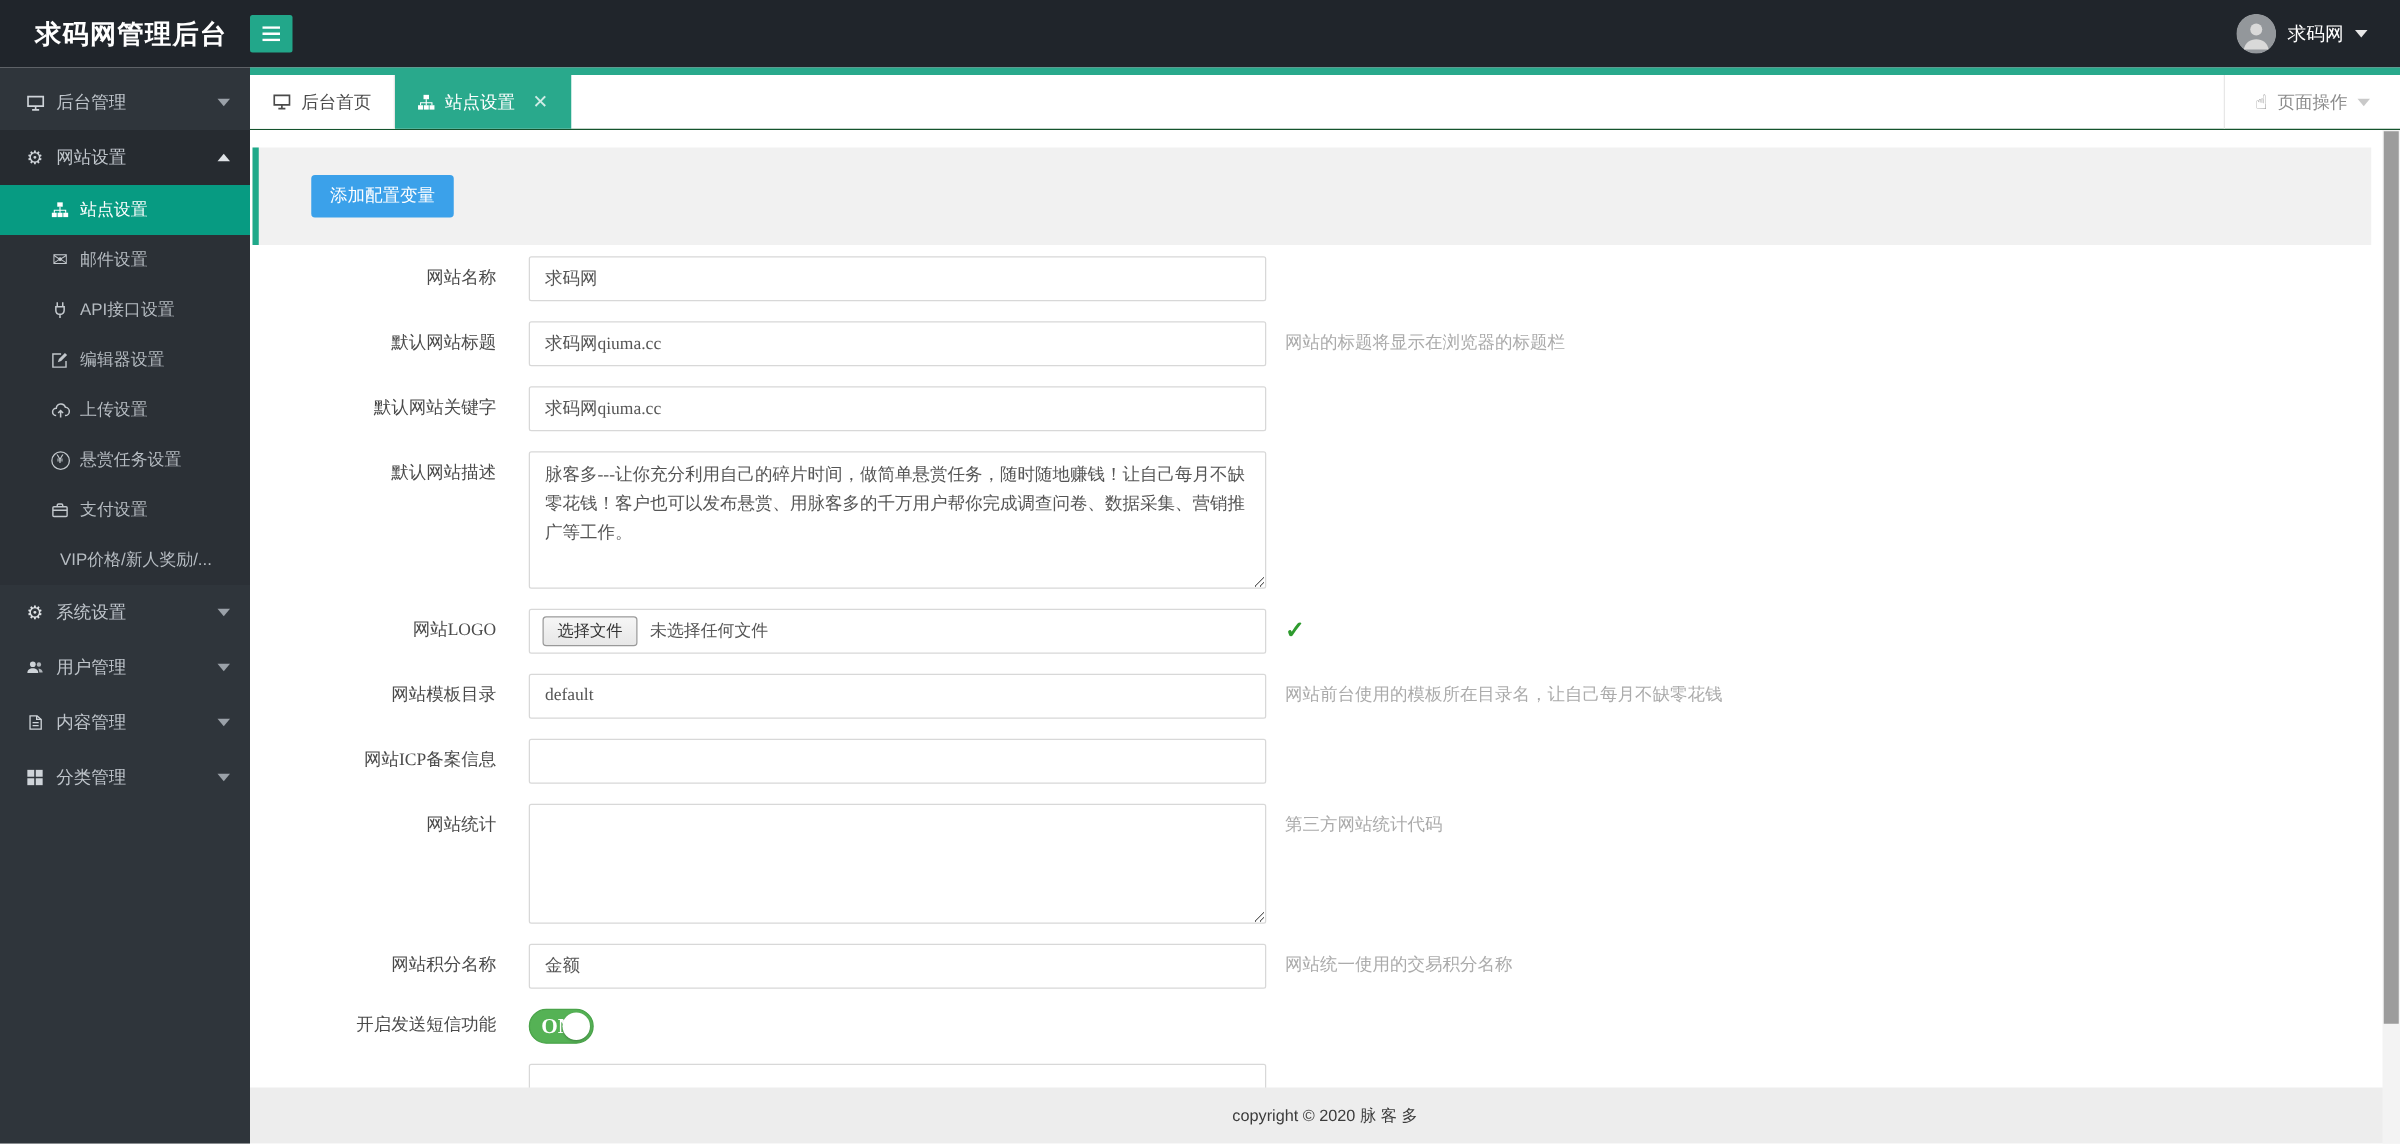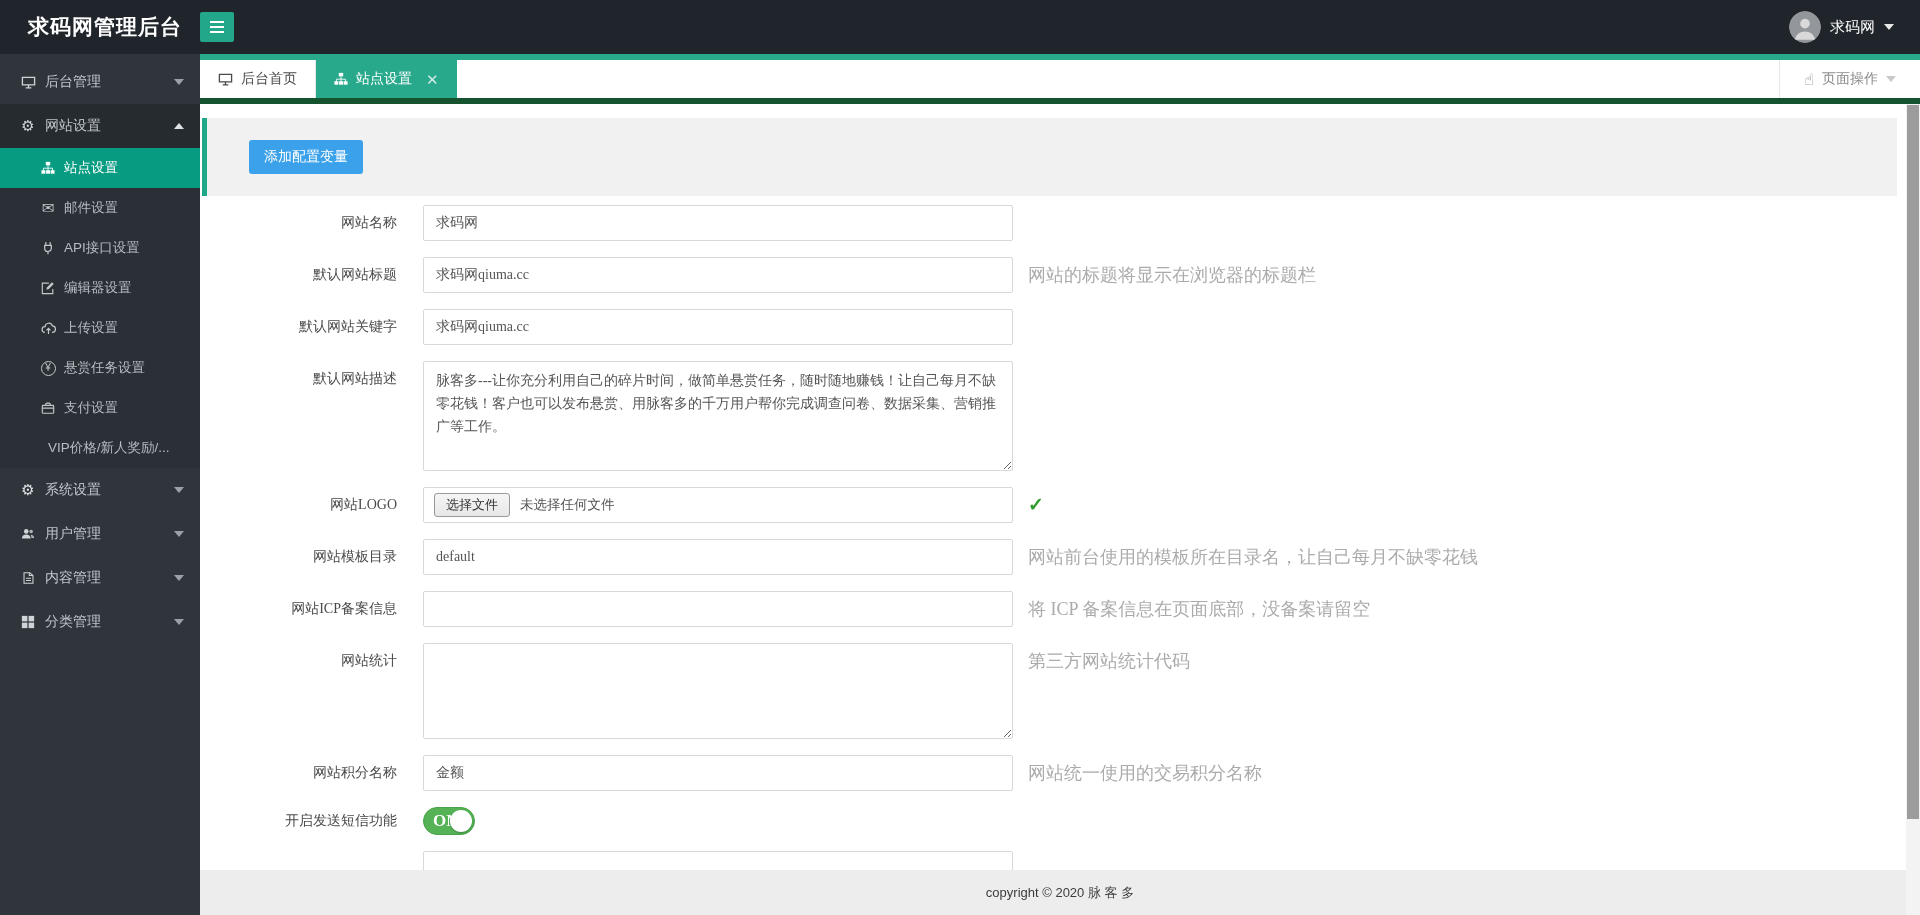--- a/index.html
+++ b/index.html
@@ -39,21 +39,21 @@
   .sub-item.noicon { padding-left:48px; }
   .chev-down { width:0; height:0; border-left:5px solid transparent; border-right:5px solid transparent; border-top:6px solid #9aa1a8; }
   .chev-up { width:0; height:0; border-left:5px solid transparent; border-right:5px solid transparent; border-bottom:6px solid #dfe3e6; }
   .glyph { font-family:"DejaVu Sans",sans-serif; font-size:15px; line-height:1; }
   .yen-circle { width:15px; height:15px; border:1.2px solid currentColor; border-radius:50%;
     font-size:10px; line-height:12px; text-align:center; display:inline-block; }
 
   
   .main { flex:1; display:flex; flex-direction:column; min-width:0; position:relative; }
   .teal-strip { height:6px; background:#29a98c; flex:none; }
-  .tabbar { height:44px; background:#fff; border-bottom:6px solid #14532d; display:flex; align-items:stretch; flex:none; }
+  .tabbar { height:44px; background:#fff; border-bottom:1px solid #14532d; display:flex; align-items:stretch; flex:none; }
   .tab { display:flex; align-items:center; gap:8px; padding:0 18px; font-size:14px; color:#4a4a4a;
     background:#fff; border-right:1px solid #e7e7e7; cursor:pointer; }
   .tab .tab-icon { display:flex; align-items:center; color:#4a4a4a; }
   .tab.active { background:#29a98c; color:#fff; border-right:none; }
   .tab.active .tab-icon { color:#fff; }
   .tab-close { margin-left:6px; color:rgba(255,255,255,.78); font-size:15px; line-height:1; cursor:pointer; }
   .tabbar-right { margin-left:auto; display:flex; align-items:center; gap:8px; padding:0 24px;
     border-left:1px solid #e7e7e7; color:#8b8b8b; font-size:14px; cursor:pointer; }
   .hand-icon { font-family:"DejaVu Sans",sans-serif; font-size:16px; color:#8b8b8b; }
   .caret-down-gray { width:0; height:0; border-left:5px solid transparent; border-right:5px solid transparent; border-top:6px solid #c9c9c9; }
@@ -68,21 +68,21 @@
   .form { margin-top:9px;font-family:Liberation Serif, serif; }
   .frow { display:flex; align-items:flex-start; margin-bottom:16px; }
   .flabel { width:210px; flex:none; text-align:right; padding-right:13px; color:#4a4a4a; font-size:14px; line-height:36px; }
   .ffield { width:590px; flex:none; margin-left:13px; }
   .tinput { width:100%; height:36px; border:1px solid #d8d8d8; border-radius:2px; padding:0 12px;
     font-size:14px; color:#555; font-family:inherit; background:#fff; }
   .tarea { width:100%; border:1px solid #d8d8d8; border-radius:2px; padding:7px 12px;
     font-size:14px; color:#555; font-family:inherit; line-height:1.65; background:#fff; display:block; }
   .tarea.desc { height:110px; }
   .tarea.stats { height:96px; }
-  .fhint { margin-left:15px; color:#ababab; font-size:18px; line-height:36px; white-space:nowrap; }
+  .fhint { margin-left:15px; color:#ababab; font-size:14px; line-height:36px; white-space:nowrap; }
   .fcheck { margin-left:15px; color:#2e9b2e; font-size:19px; font-weight:bold; line-height:36px; }
 
   .filebox { width:100%; height:36px; border:1px solid #d8d8d8; border-radius:2px; background:#fff;
     display:flex; align-items:center; padding:0 10px; gap:10px; }
   .file-btn { height:24px; padding:0 11px; font-size:13px; color:#333; background:linear-gradient(#f6f6f6,#e7e7e7);
     border:1px solid #999; border-radius:3px; cursor:pointer; font-family:inherit; }
   .file-text { font-size:13.5px; color:#555; }
 
   .toggle-row { }
   .toggle-row .flabel { line-height:28px; }
@@ -346,21 +346,20 @@
 
           <div class="frow">
             <div class="flabel">网站模板目录</div>
             <div class="ffield"><input class="tinput" type="text" value="default" style=""></div>
             <div class="fhint">网站前台使用的模板所在目录名，让自己每月不缺零花钱</div>
           </div>
 
           <div class="frow">
             <div class="flabel">网站ICP备案信息</div>
             <div class="ffield"><input class="tinput" type="text" value="" style=""></div>
-            <div class="fhint">将 ICP 备案信息在页面底部，没备案请留空</div>
           </div>
 
           <div class="frow">
             <div class="flabel">网站统计</div>
             <div class="ffield">
                 <textarea class="tarea stats" style=""></textarea>
               </div>
             <div class="fhint">第三方网站统计代码</div>
           </div>
 

